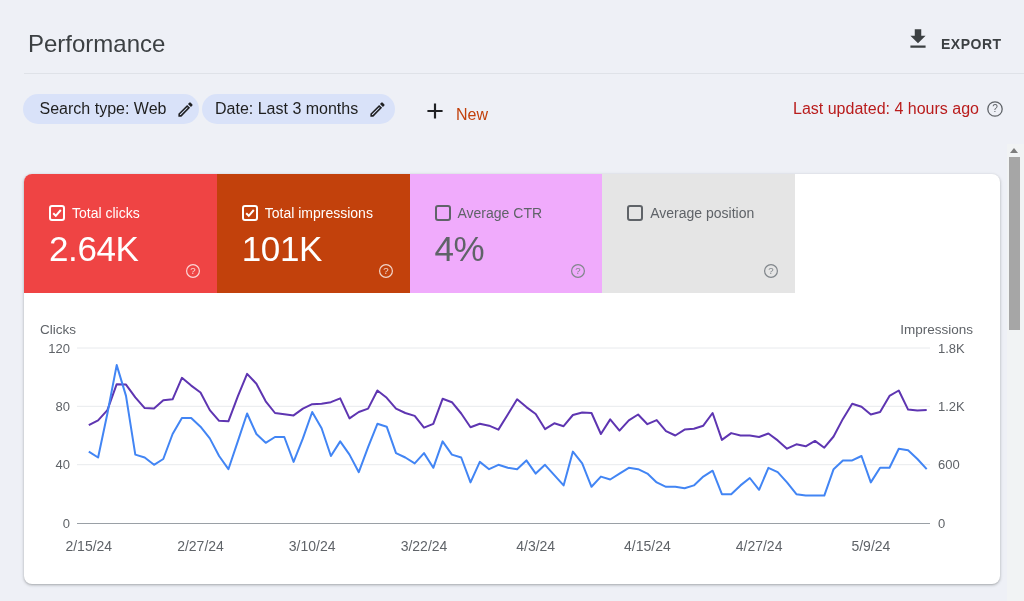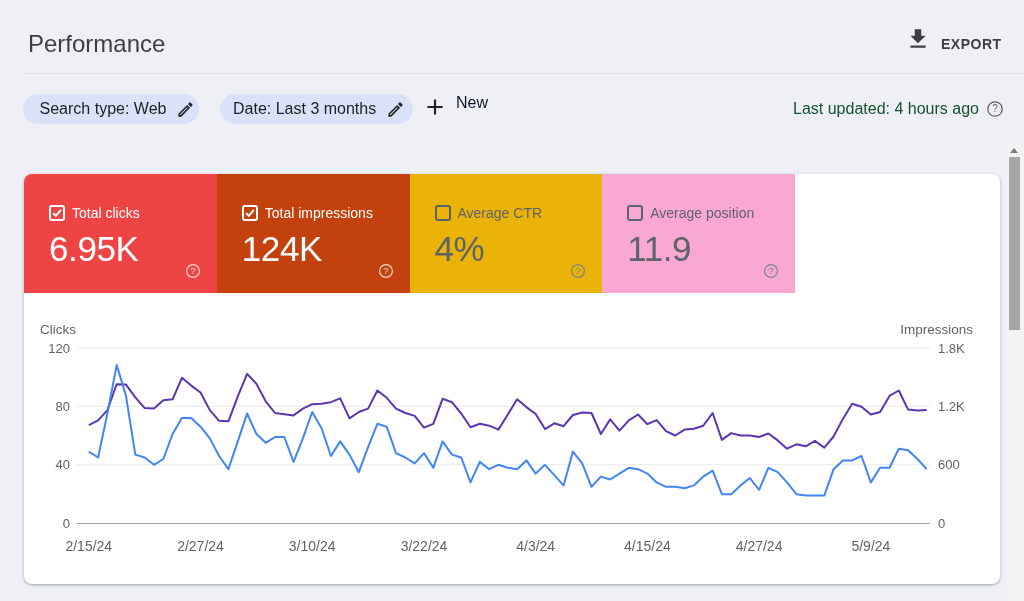--- a/index.html
+++ b/index.html
@@ -4,34 +4,34 @@
 <style>
   * { margin:0; padding:0; box-sizing:border-box; }
   html,body { width:1024px; height:601px; overflow:hidden; }
   body { background:#eef0f6; font-family:"Liberation Sans", sans-serif; position:relative; }
   .title { position:absolute; left:28px; top:30px; font-size:24px; color:#3c4043; letter-spacing:0; }
   .export { position:absolute; left:905px; top:26px; height:26px; display:flex; align-items:flex-end; color:#3c4043; font-size:14px; font-weight:bold; letter-spacing:0.5px; }
   .export svg { margin-right:10px; }
   .hdivider { position:absolute; left:24px; top:73px; width:1000px; height:1px; background:#dfe2e8; }
   .chip { position:absolute; top:94px; height:30px; background:#d9e2f9; border-radius:15px; display:flex; align-items:center; font-size:16px; color:#1f1f1f; }
   .chip1 { left:23px; width:176px; padding-left:13px;justify-content:center; }
-  .chip2 { left:220px; width:193px; padding-left:13px; }
+  .chip2 { left:202px; width:193px; padding-left:13px; }
   .chip svg { margin-left:10px; }
-  .newbtn { position:absolute; left:422px; top:94px; height:30px; display:flex; align-items:flex-start; font-size:16px; color:#0f172a; }
+  .newbtn { position:absolute; left:422px; top:94px; height:30px; display:flex; align-items:flex-end; font-size:16px; color:#c2410c; }
   .newbtn svg { margin-right:8px; }
-  .lastupd { position:absolute; top:100px; left:793px; font-size:16px; color:#14532d; display:flex; align-items:flex-start; }
+  .lastupd { position:absolute; top:100px; left:793px; font-size:16px; color:#b91c1c; display:flex; align-items:flex-start; }
   .lastupd svg { margin-left:7px; }
   .card { position:absolute; left:24px; top:174px; width:976px; height:410px; background:#ffffff; border-radius:8px;
           box-shadow:0 1px 2px rgba(60,64,67,0.28), 0 1px 3px 1px rgba(60,64,67,0.12); }
   .tiles { position:absolute; left:0; top:0; width:976px; height:119px; display:flex; }
   .tile { width:192.75px; height:119px; position:relative; }
   .tile.t1 { background:#ef4444; border-top-left-radius:8px; }
   .tile.t2 { background:#c2410c; }
-  .tile.t3 { background:#eab308; }
-  .tile.t4 { background:#f9a8d4; }
+  .tile.t3 { background:#f0abfc; }
+  .tile.t4 { background:#e5e5e5; }
   .tlabel { position:absolute; left:25px; top:31px; display:flex; align-items:center; font-size:14px; }
   .t1 .tlabel, .t2 .tlabel { color:#ffffff; }
   .t3 .tlabel, .t4 .tlabel { color:#5f6368; }
   .tlabel svg { margin-right:7px; }
   .tvalue { position:absolute; left:25px; top:55px; font-size:35px; letter-spacing:-0.4px; }
   .t1 .tvalue, .t2 .tvalue { color:#ffffff; }
   .t3 .tvalue, .t4 .tvalue { color:#5f6368; }
   .thelp { position:absolute; right:16px; bottom:10px; }
   .chartsvg { position:absolute; left:0; top:0; width:1024px; height:601px; pointer-events:none; }
   .sbtrack { position:absolute; left:1007px; top:144px; width:17px; height:457px; background:#f1f3f4; }
@@ -75,35 +75,35 @@
   <div class="card">
     <div class="tiles">
       <div class="tile t1">
         <div class="tlabel">
           <svg width="16" height="16" viewBox="0 0 16 16" fill="none">
             <rect x="1" y="1" width="14" height="14" rx="2" stroke="#ffffff" stroke-width="2"></rect>
             <path d="M4.2 8.2l2.6 2.6 5-5.8" stroke="#ffffff" stroke-width="2" fill="none"></path>
           </svg>
           Total clicks
         </div>
-        <div class="tvalue">6.95K</div>
+        <div class="tvalue">2.64K</div>
         <div class="thelp"><svg width="16" height="16" viewBox="0 0 24 24" fill="none" stroke="rgba(255,255,255,0.78)" stroke-width="1.8">
             <circle cx="12" cy="12" r="9.6"></circle>
             <text x="12" y="17" font-size="14.5" fill="rgba(255,255,255,0.78)" stroke="none" text-anchor="middle" font-family="Liberation Sans">?</text>
           </svg></div>
       </div>
       <div class="tile t2">
         <div class="tlabel">
           <svg width="16" height="16" viewBox="0 0 16 16" fill="none">
             <rect x="1" y="1" width="14" height="14" rx="2" stroke="#ffffff" stroke-width="2"></rect>
             <path d="M4.2 8.2l2.6 2.6 5-5.8" stroke="#ffffff" stroke-width="2" fill="none"></path>
           </svg>
           Total impressions
         </div>
-        <div class="tvalue">124K</div>
+        <div class="tvalue">101K</div>
         <div class="thelp"><svg width="16" height="16" viewBox="0 0 24 24" fill="none" stroke="rgba(255,255,255,0.78)" stroke-width="1.8">
             <circle cx="12" cy="12" r="9.6"></circle>
             <text x="12" y="17" font-size="14.5" fill="rgba(255,255,255,0.78)" stroke="none" text-anchor="middle" font-family="Liberation Sans">?</text>
           </svg></div>
       </div>
       <div class="tile t3">
         <div class="tlabel">
           <svg width="16" height="16" viewBox="0 0 16 16" fill="none">
             <rect x="1" y="1" width="14" height="14" rx="2" stroke="#5f6368" stroke-width="2"></rect>
           </svg>
@@ -115,21 +115,20 @@
             <text x="12" y="17" font-size="14.5" fill="#80868b" stroke="none" text-anchor="middle" font-family="Liberation Sans">?</text>
           </svg></div>
       </div>
       <div class="tile t4">
         <div class="tlabel">
           <svg width="16" height="16" viewBox="0 0 16 16" fill="none">
             <rect x="1" y="1" width="14" height="14" rx="2" stroke="#5f6368" stroke-width="2"></rect>
           </svg>
           Average position
         </div>
-        <div class="tvalue">11.9</div>
         <div class="thelp"><svg width="16" height="16" viewBox="0 0 24 24" fill="none" stroke="#80868b" stroke-width="1.8">
             <circle cx="12" cy="12" r="9.6"></circle>
             <text x="12" y="17" font-size="14.5" fill="#80868b" stroke="none" text-anchor="middle" font-family="Liberation Sans">?</text>
           </svg></div>
       </div>
     </div>
   </div>
 
   <svg class="chartsvg" viewBox="0 0 1024 601">
     <text x="40" y="334" font-size="13.5" fill="#5f6368">Clicks</text>

